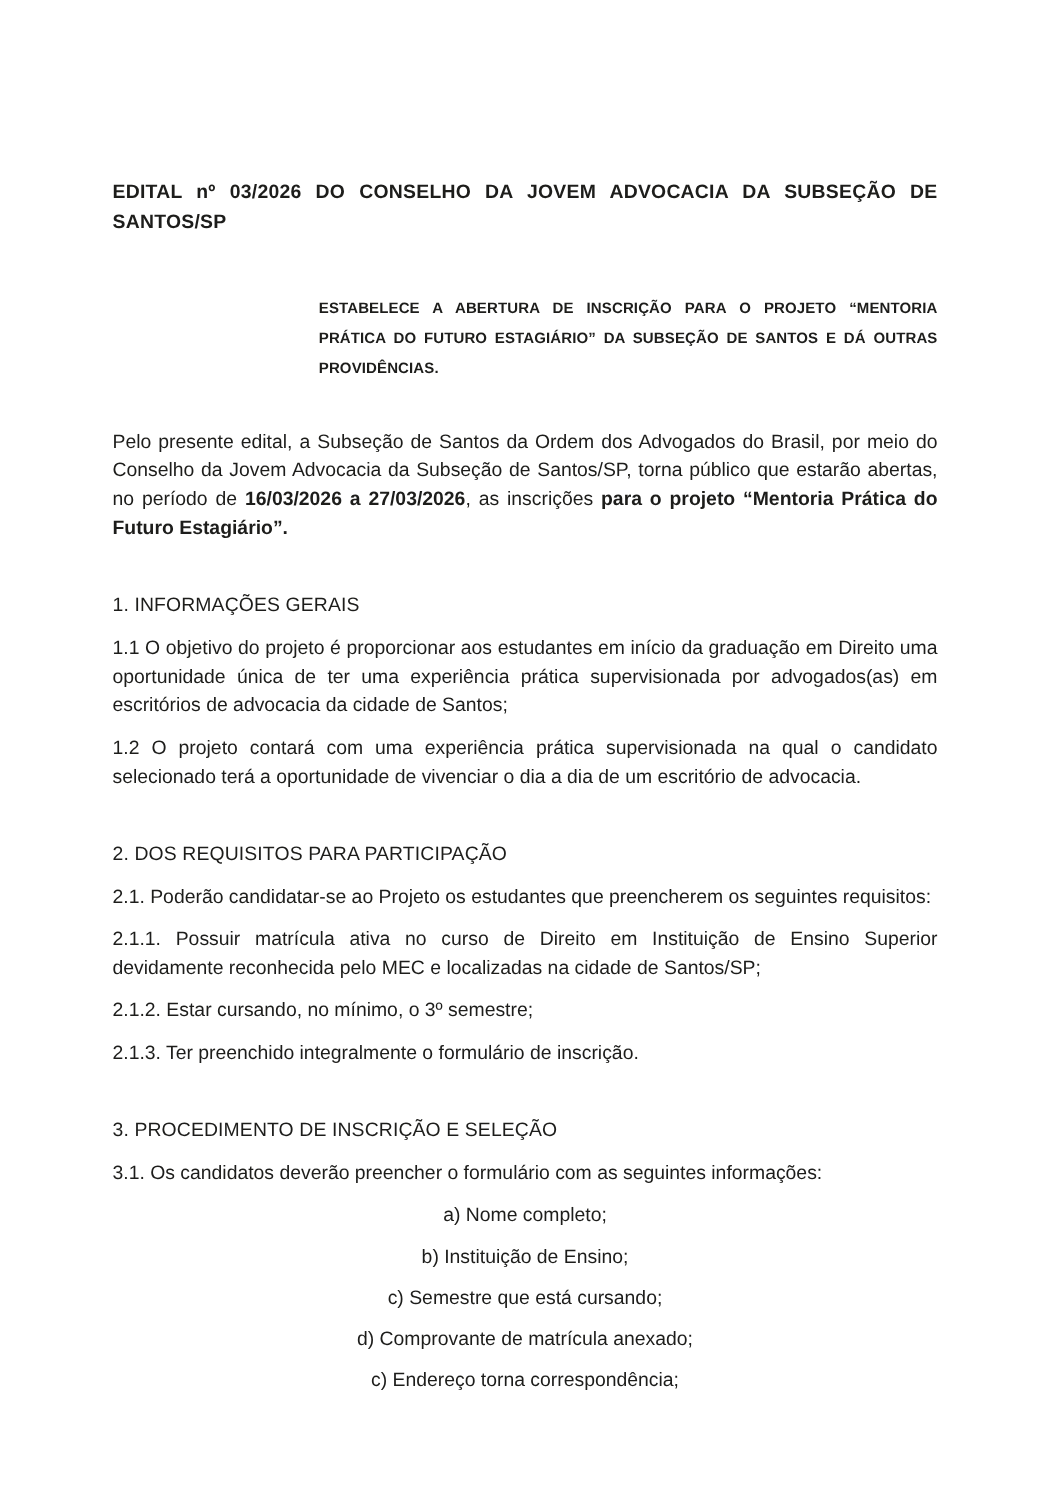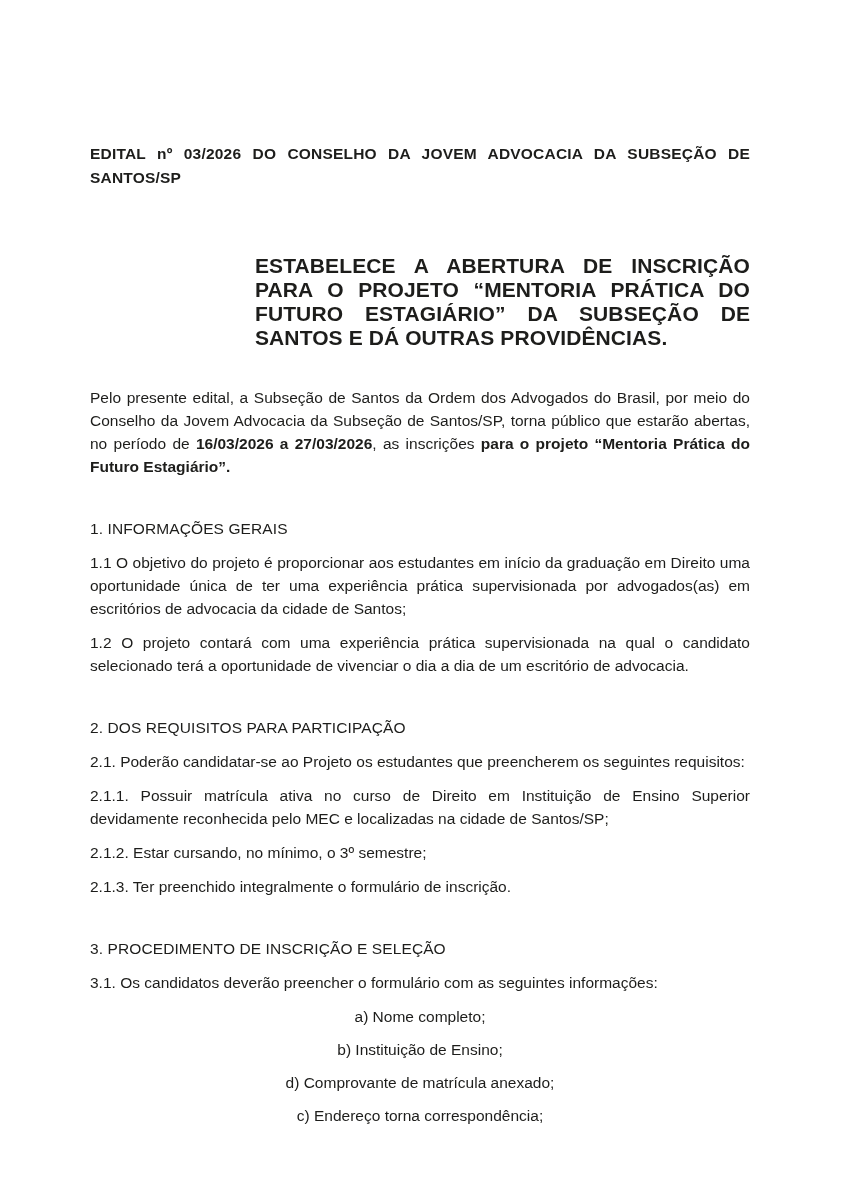--- a/index.html
+++ b/index.html
@@ -24,22 +24,22 @@
   }
   .doc-title {
     font-size: 15.5px;
     line-height: 24px;
     font-weight: bold;
     text-align: justify;
     letter-spacing: 0.2px;
     margin: 0;
   }
   .epigraph {
-    margin: 64px 0 36px 165px;
-    font-size: 21px;
+    margin: 44px 0 36px 165px;
+    font-size: 12px;
     line-height: 24px;
     font-weight: bold;
     text-align: justify;
     letter-spacing: 0.1px;
   }
   p.body-par {
     font-size: 15.5px;
     line-height: 23px;
     text-align: justify;
     margin: 0 0 11px 0;
@@ -85,17 +85,18 @@
     <p class="body-par">2.1.1. Possuir matrícula ativa no curso de Direito em Instituição de Ensino Superior devidamente reconhecida pelo MEC e localizadas na cidade de Santos/SP;</p>
     <p class="body-par">2.1.2. Estar cursando, no mínimo, o 3º semestre;</p>
     <p class="body-par">2.1.3. Ter preenchido integralmente o formulário de inscrição.</p>
   </section>
 
   <section>
     <h2 class="sec-heading">3. PROCEDIMENTO DE INSCRIÇÃO E SELEÇÃO</h2>
     <p class="body-par">3.1. Os candidatos deverão preencher o formulário com as seguintes informações:</p>
     <p class="list-item">a) Nome completo;</p>
     <p class="list-item">b) Instituição de Ensino;</p>
+    <p class="list-item">c) Semestre que está cursando;</p>
     <p class="list-item">d) Comprovante de matrícula anexado;</p>
     <p class="list-item">c) Endereço torna correspondência;</p>
   </section>
 
 </main>
 
 </body></html>

